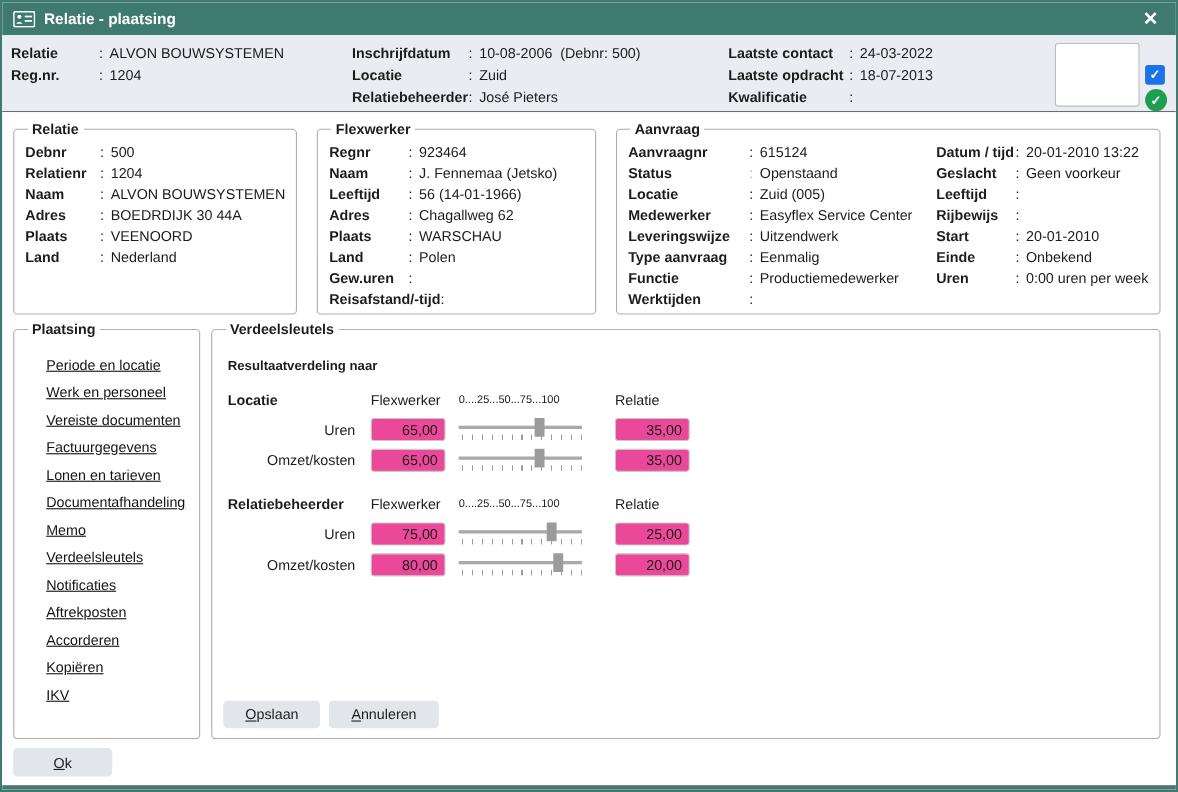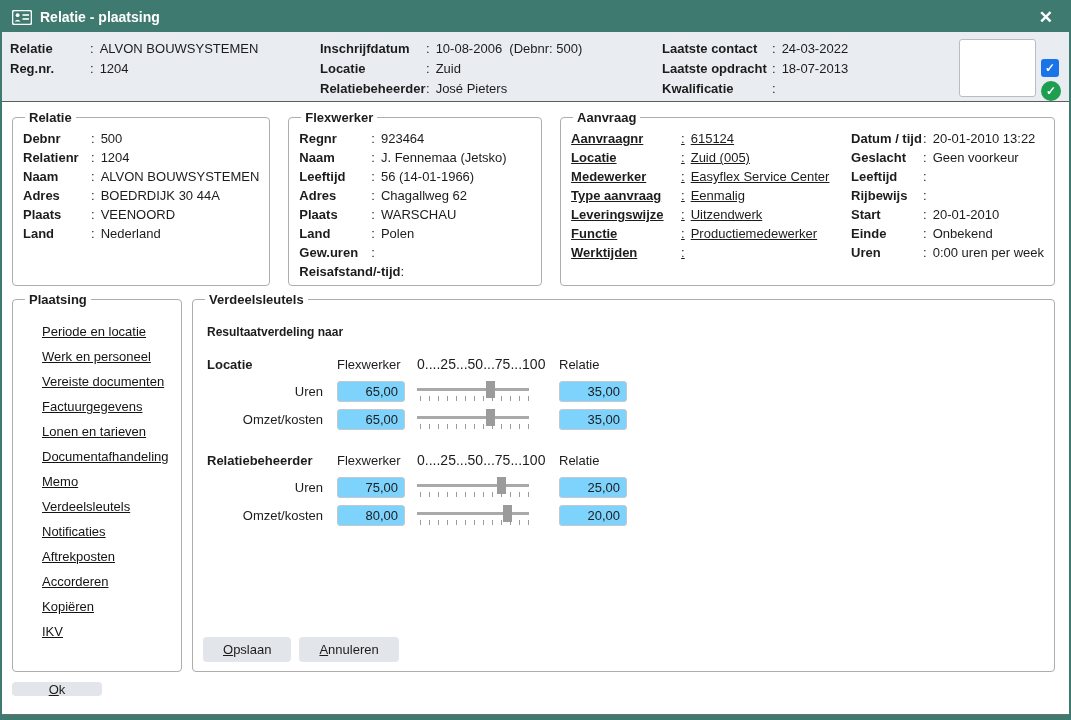--- a/index.html
+++ b/index.html
@@ -82,21 +82,21 @@
   legend{font-size:13px;font-weight:bold;padding:0 4px;margin-left:2px;}
   .row1{flex:0 0 184px;display:flex;gap:18px;padding:8px 14px 0 10px;}
   .row1 fieldset{height:176px;}
   .fs-relatie{width:255px;}
   .fs-flexwerker{width:254px;}
   .fs-aanvraag{flex:1;}
   .panel-rows .kv{line-height:19px;}
   .fs-relatie .lbl{min-width:68px;}
   .fs-flexwerker .lbl{min-width:72px;}
   .aanvraag-cols{display:flex;}
-  .aanvraag-left{width:280px;text-decoration:underline;}
+  .aanvraag-left{width:280px;}
   .aanvraag-left .lbl{min-width:110px;}
   .aanvraag-right{flex:1;}
   .aanvraag-right .lbl{min-width:72px;}
   .row2{flex:1 1 auto;display:flex;gap:10px;padding:6px 14px 0 10px;}
   .fs-plaatsing{width:170px;height:100%;}
   .fs-verdeel{flex:1;height:100%;}
   .fs-body{display:flex;flex-direction:column;height:100%;}
   
   .nav-list{display:flex;flex-direction:column;padding:8px 0 0 6px;}
   .nav-link{
@@ -106,45 +106,45 @@
   
   .vs-heading{font-size:12px;font-weight:bold;margin:14px 0 0 4px;}
   .vs-group{margin-top:17px;}
   .vs-grid{
     display:grid;grid-template-columns:118px 68px 130px 68px;column-gap:12px;
     align-items:center;font-size:13px;margin-left:4px;
   }
   .vs-head{margin-bottom:7px;}
   .vs-head .vs-name{font-weight:bold;justify-self:start;}
   .vs-head .vs-colhead{white-space:nowrap;}
-  .vs-head .vs-scale{font-size:14px;letter-spacing:0;}
+  .vs-head .vs-scale{font-size:10px;letter-spacing:0;}
   .vs-row{margin-bottom:4px;}
   .vs-row .vs-rowlabel{justify-self:end;padding-right:2px;}
   .vs-input{
     width:68px;height:21px;border:1px solid var(--input-border);border-radius:3px;
     font-family:"Liberation Sans",sans-serif;font-size:13px;color:var(--text);
-    text-align:right;padding:0 6px;background:#7dd3fc;
+    text-align:right;padding:0 6px;background:#ec4899;
   }
   .slider{position:relative;width:112px;height:24px;cursor:pointer;}
   .slider .track{position:absolute;top:9px;left:0;right:0;height:3px;background:var(--slider-gray);}
   .slider .thumb{position:absolute;top:2px;width:9px;height:17px;background:#9B9B9B;}
   .slider .ticks{
     position:absolute;top:17px;left:3px;right:0;height:5px;
     background:repeating-linear-gradient(to right,#9B9B9B 0 1px,transparent 1px 9px);
   }
   .vs-buttons{margin-top:auto;display:flex;gap:8px;padding:0 0 3px 0;}
   .btn{
     background:var(--btn-bg);border:none;border-radius:4px;
     font-family:"Liberation Sans",sans-serif;font-size:13px;color:var(--text);
     height:25px;padding:0 20px;cursor:pointer;
   }
   .btn .accel{text-decoration:underline;}
   
   .footer{flex:0 0 42px;padding:8px 0 0 10px;background:#fff;}
-  .btn-ok{width:90px;height:14px;}
+  .btn-ok{width:90px;height:26px;}
   .bottom-strip{flex:0 0 4px;background:var(--titlebar);border-top:1px solid #6f6f6f;}
 </style>
 </head>
 <body>
 
 <div class="window">
 
   <div class="titlebar">
     <span class="card-icon">
       <svg width="20" height="15" viewBox="0 0 20 15">
@@ -304,38 +304,43 @@
       <fieldset class="fs-aanvraag">
         <legend>Aanvraag</legend>
         <div class="aanvraag-cols">
           <div class="aanvraag-left panel-rows">
             <div class="kv">
                 <span class="lbl">Aanvraagnr</span>
                 <span class="sep"></span>
                 <span class="val">615124</span>
               </div>
             <div class="kv">
+                <span class="lbl">Status</span>
+                <span class="sep sep-status"></span>
+                <span class="val">Openstaand</span>
+              </div>
+            <div class="kv">
                 <span class="lbl">Locatie</span>
                 <span class="sep"></span>
                 <span class="val">Zuid (005)</span>
               </div>
             <div class="kv">
                 <span class="lbl">Medewerker</span>
                 <span class="sep"></span>
                 <span class="val">Easyflex Service Center</span>
               </div>
             <div class="kv">
+                <span class="lbl">Leveringswijze</span>
+                <span class="sep"></span>
+                <span class="val">Uitzendwerk</span>
+              </div>
+            <div class="kv">
                 <span class="lbl">Type aanvraag</span>
                 <span class="sep"></span>
                 <span class="val">Eenmalig</span>
-              </div>
-            <div class="kv">
-                <span class="lbl">Leveringswijze</span>
-                <span class="sep"></span>
-                <span class="val">Uitzendwerk</span>
               </div>
             <div class="kv">
                 <span class="lbl">Functie</span>
                 <span class="sep"></span>
                 <span class="val">Productiemedewerker</span>
               </div>
             <div class="kv">
                 <span class="lbl">Werktijden</span>
                 <span class="sep"></span>
                 <span class="val"></span>

